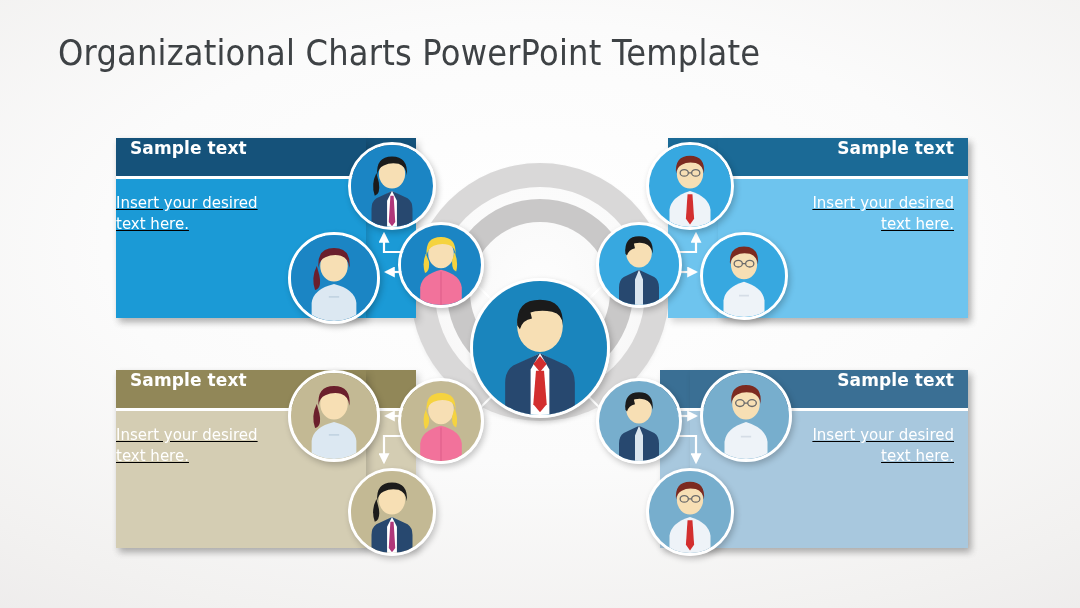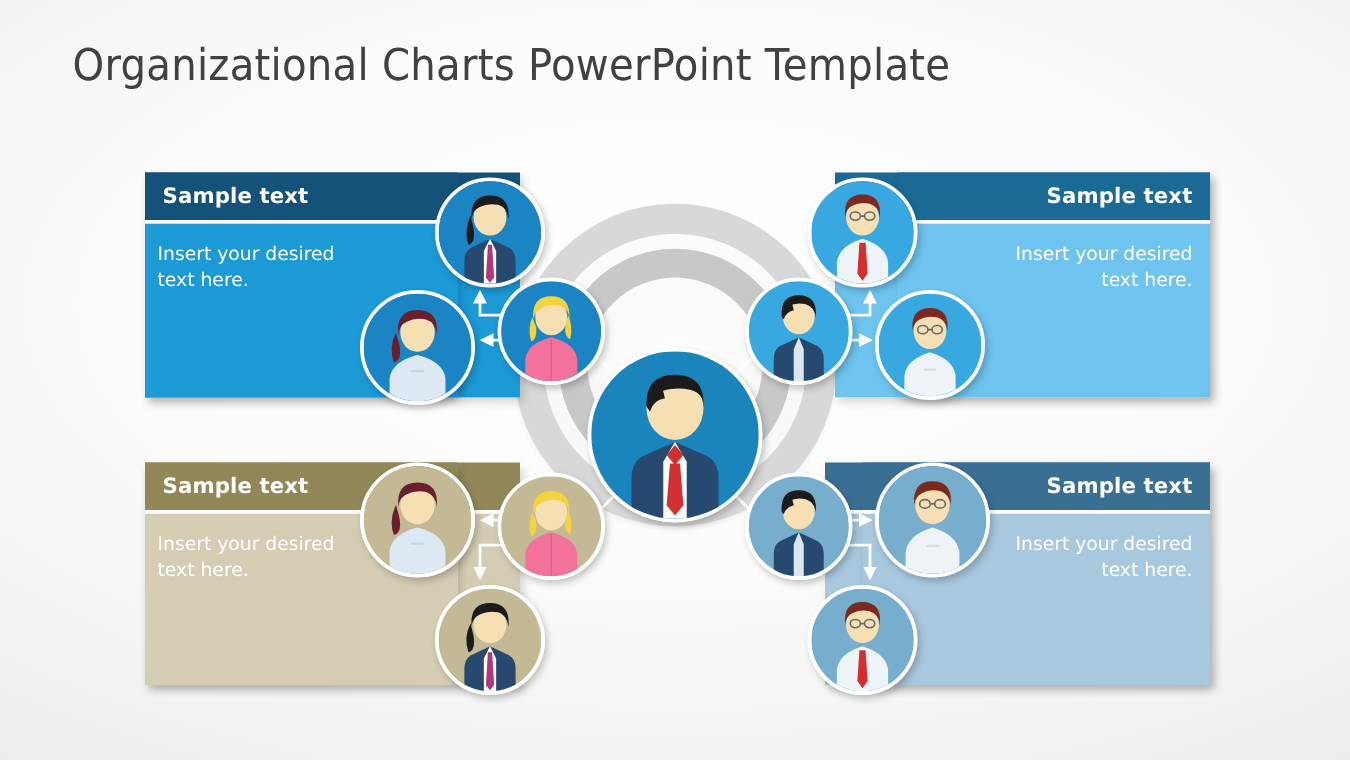--- a/index.html
+++ b/index.html
@@ -64,35 +64,35 @@
   }
 
   
   .panel {
     position: absolute;
     box-shadow: 3px 4px 7px rgba(0,0,0,0.17);
   }
   .panel .panel-header {
     height: 38px;
     display: flex;
-    align-items: center;
     box-sizing: border-box;
     padding: 0 14px;
   }
   .panel .panel-title {
     font-size: 17px;
     font-weight: 700;
     color: #ffffff;
     letter-spacing: 0.1px;
     font-family: "DejaVu Sans", sans-serif;
   }
   .panel .panel-body {
     box-sizing: border-box;
-    padding: 14px 14px 0 10px;
+    padding: 14px 14px 0 0;
     height: calc(100% - 41px);
+    text-decoration: underline;
   }
   .panel .panel-text {
     font-size: 15px;
     line-height: 1.42;
     color: #ffffff;
     font-family: "DejaVu Sans", sans-serif;
     white-space: pre-line;
   }
   .panel .gap {
     height: 3px;

